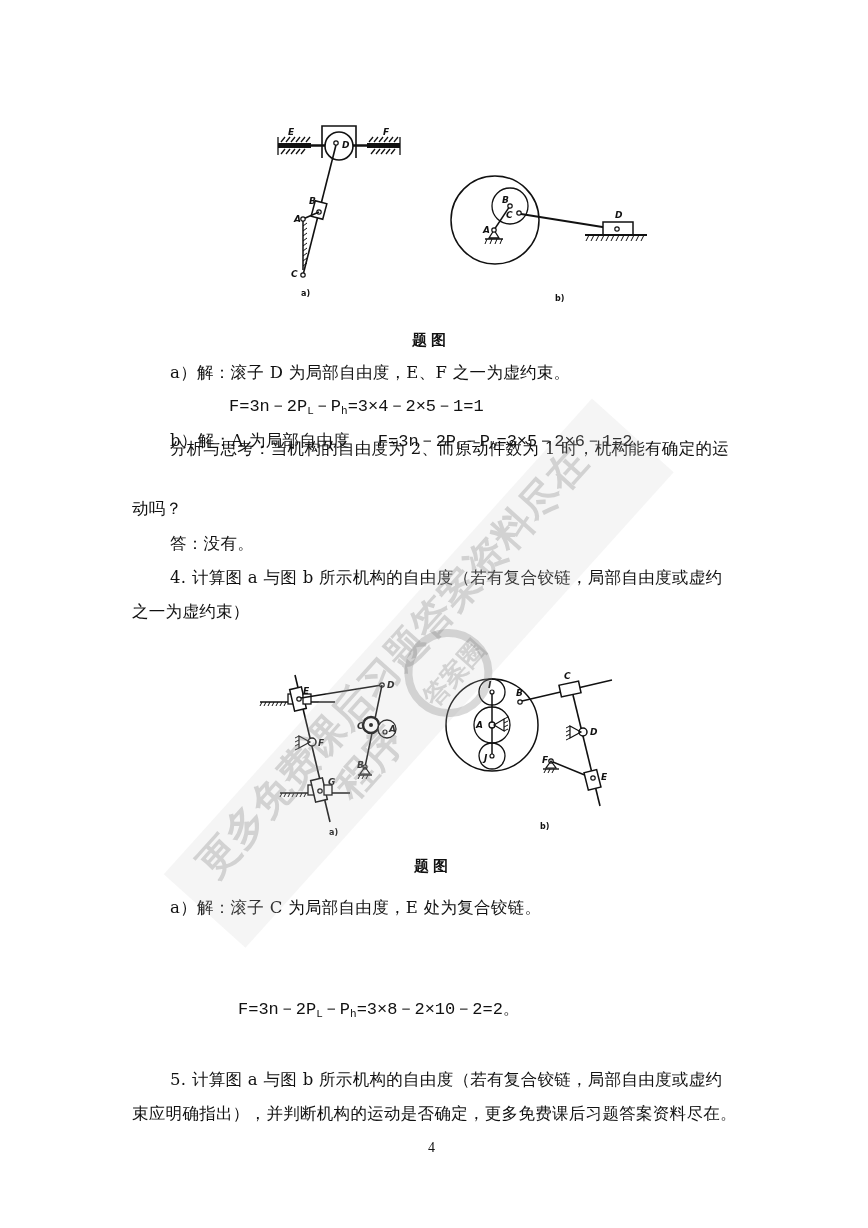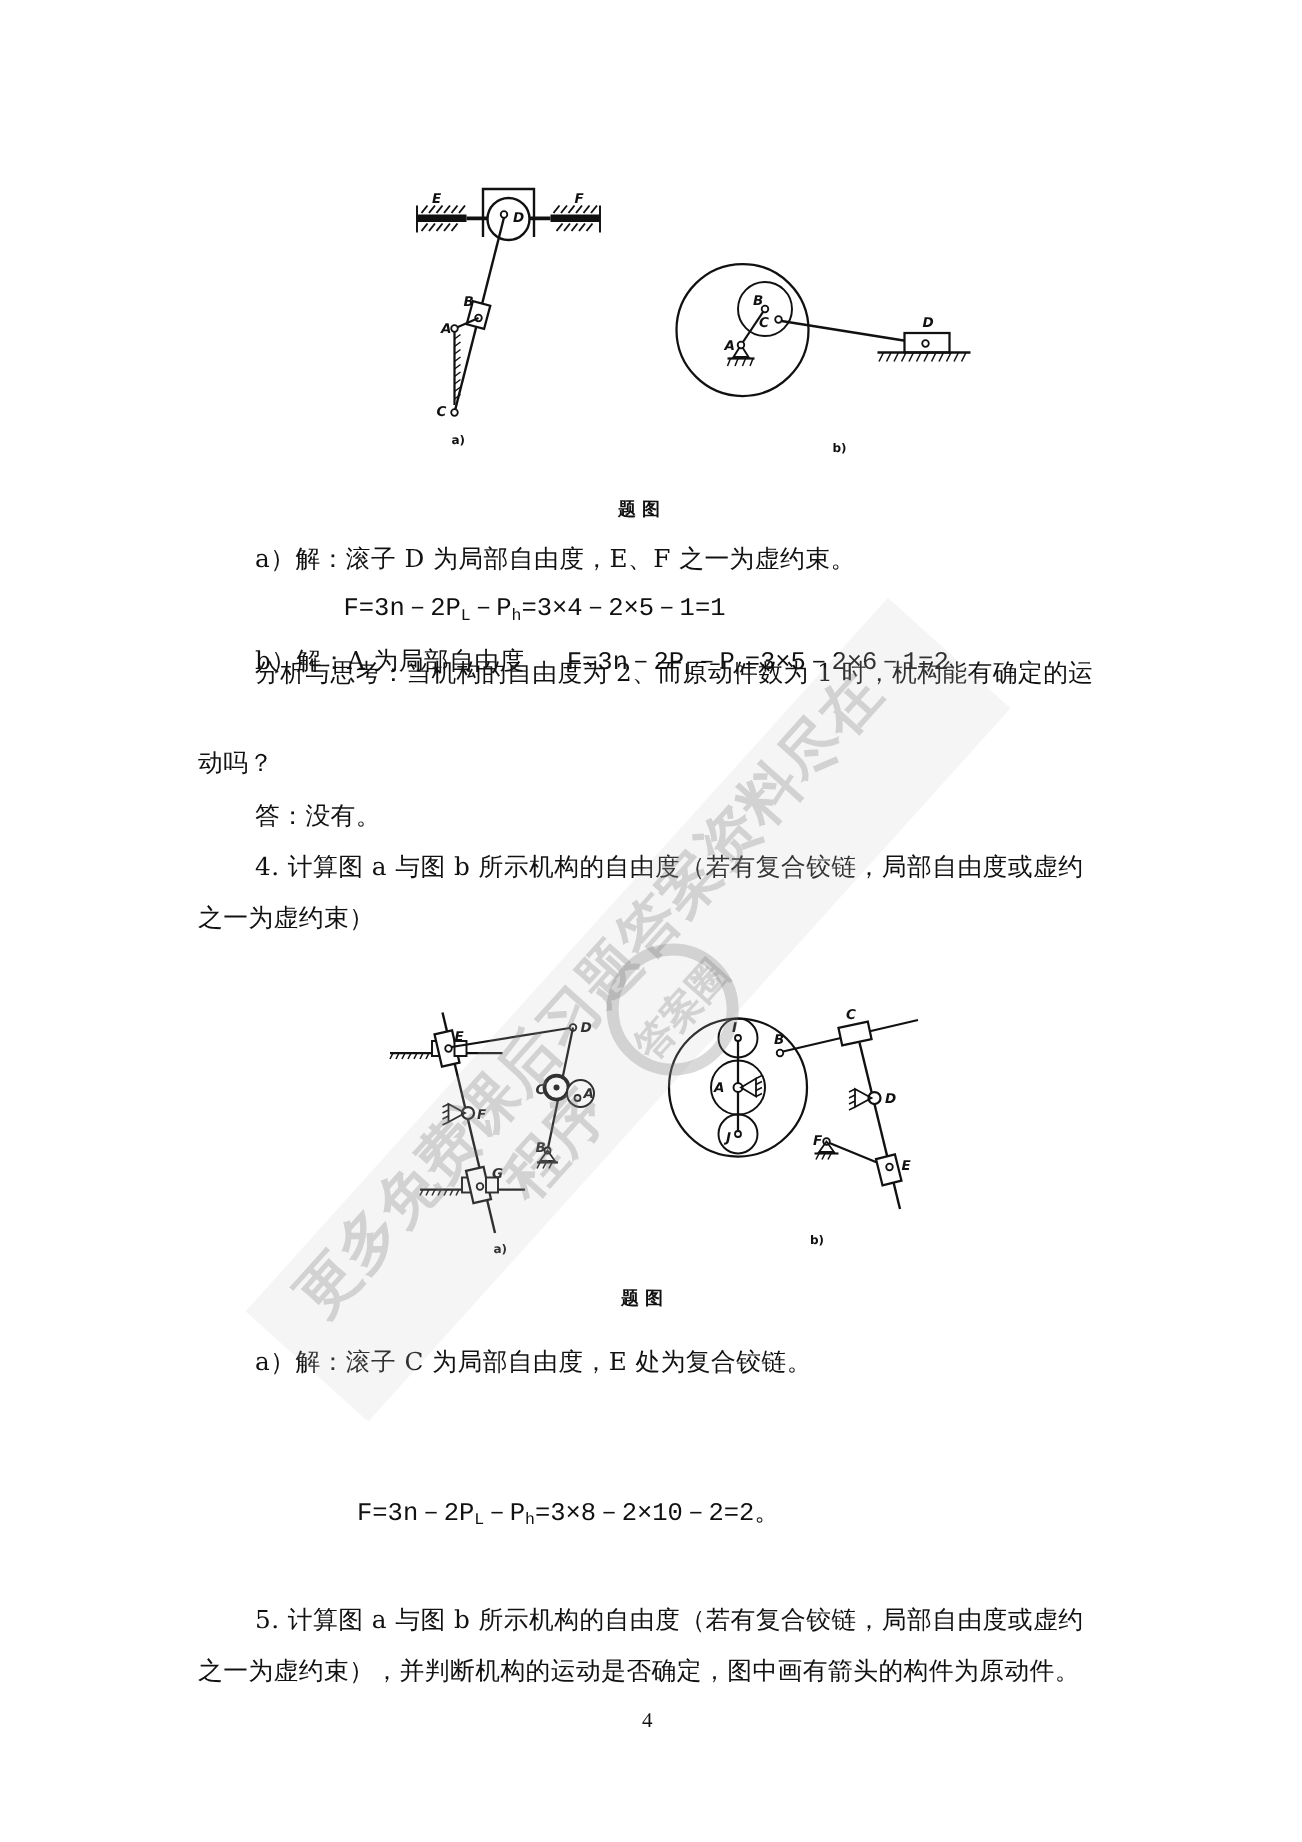--- a/index.html
+++ b/index.html
@@ -6,21 +6,21 @@
   body { width: 868px; height: 1228px; position: relative; overflow: hidden;
          font-family: "DejaVu Serif", "Liberation Serif", serif; color: #111; }
   .page { position: absolute; left: 0; top: 0; width: 868px; height: 1228px; background: #fff; }
 
   .line { position: absolute; left: 132px; width: 606px; font-size: 16.5px; line-height: 22px;
           white-space: nowrap; letter-spacing: 0.3px; }
   .indent { left: 170px; }
   .formula { font-family: Liberation Mono, monospace; font-size: 17px; letter-spacing: 0; }
   sub { font-size: 11px; vertical-align: -3px; line-height: 0; }
 
-  .caption { position: absolute; font-size: 12px; font-weight: bold; letter-spacing: 4px;
+  .caption { position: absolute; font-size: 15px; font-weight: bold; letter-spacing: 4px;
              font-family: "DejaVu Sans", "Liberation Sans", sans-serif; color: #111; }
   .sublabel { position: absolute; font-size: 8px; font-weight: bold;
               font-family: "DejaVu Sans", "Liberation Sans", sans-serif; }
   .pagenum { position: absolute; left: 428px; top: 1140px; font-size: 14px;
              font-family: "Liberation Serif", serif; }
 
   svg.fig { position: absolute; overflow: visible; }
   svg.fig text { font-family: "DejaVu Sans", "Liberation Sans", sans-serif; font-style: italic;
                  font-weight: bold; font-size: 9px; fill: #111; }
 
@@ -290,21 +290,21 @@
   <div class="sublabel" style="left:540px;top:822px">b)</div>
 
   <div class="caption" style="left:414px;top:857px">题图</div>
 
   <div class="line indent" style="top:897px">a）解：滚子 C 为局部自由度，E 处为复合铰链。</div>
   <div class="line formula" style="left:238px;top:999px">
     <span>F=3n－2P</span><sub>L</sub><span>－P</span><sub>h</sub><span>=3×8－2×10－2=2。</span>
   </div>
 
   <div class="line indent" style="top:1069px">5. 计算图 a 与图 b 所示机构的自由度（若有复合铰链，局部自由度或虚约</div>
-  <div class="line" style="top:1103px">之一为虚约束），并判断机构的运动是否确定，图中画有箭头的构件为原动件。</div>
+  <div class="line" style="top:1103px">束应明确指出），并判断机构的运动是否确定，更多免费课后习题答案资料尽在。</div>
 
   <div class="pagenum">4</div>
 
   <svg class="watermark" width="868" height="1228" viewBox="0 0 868 1228">
     <g transform="translate(215 880) rotate(-48)">
       <rect x="-30" y="-42" width="640" height="110" fill="rgba(200,200,200,0.18)"></rect>
       <text class="wm-text" x="0" y="0" font-size="40">更多免费课后习题答案资料尽在</text>
       <text class="wm-text" x="150" y="50" font-size="40">程序</text>
       <circle cx="310" cy="35" r="40" fill="none" stroke="rgba(120,120,120,0.28)" stroke-width="8"></circle>
       <text class="wm-text" x="275" y="48" font-size="26">答案圈</text>

